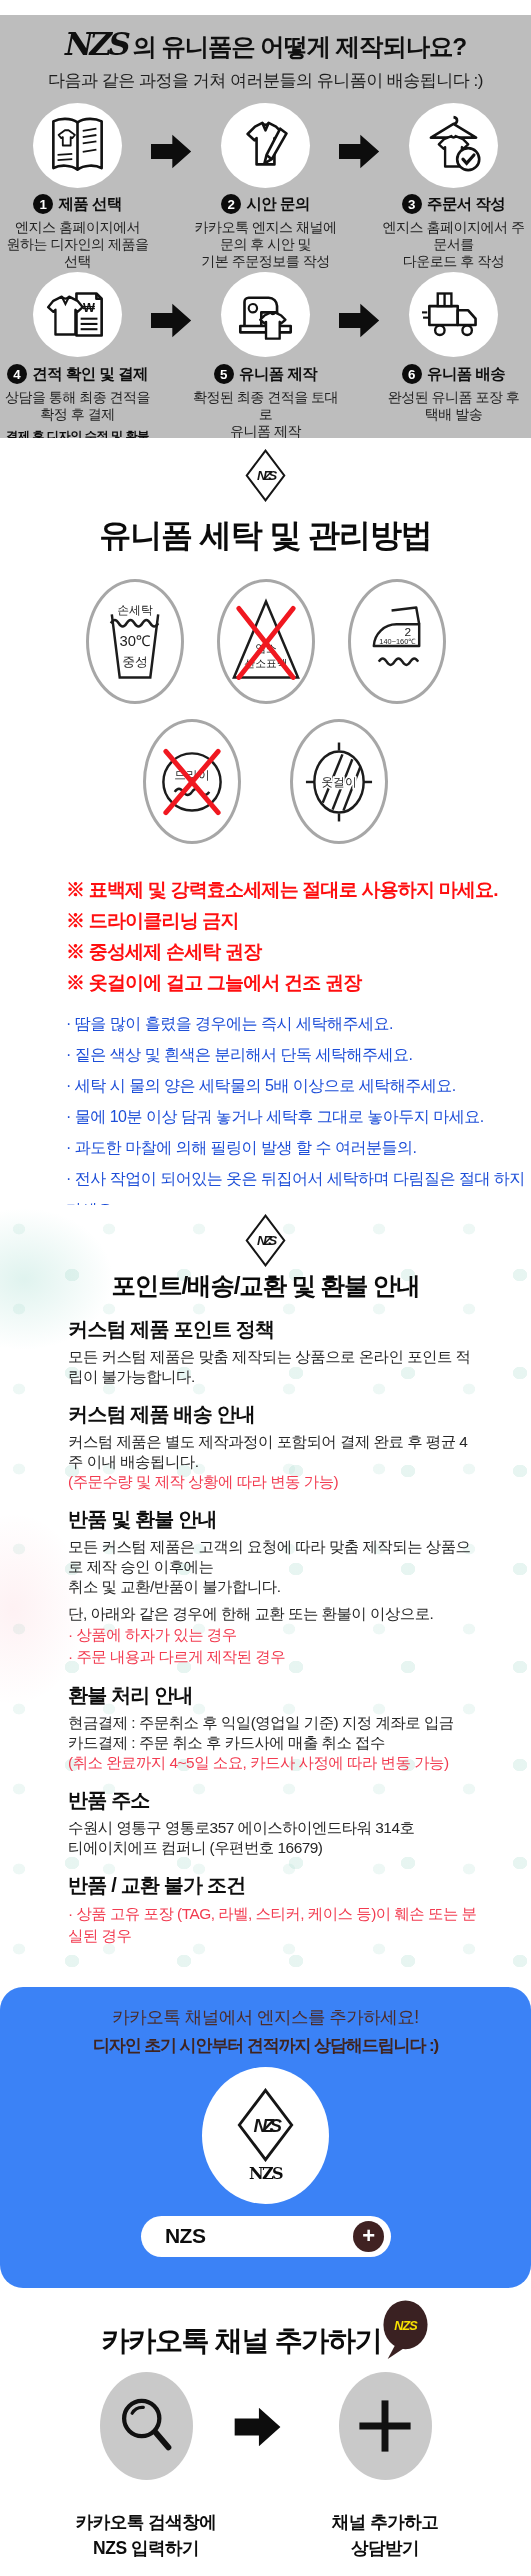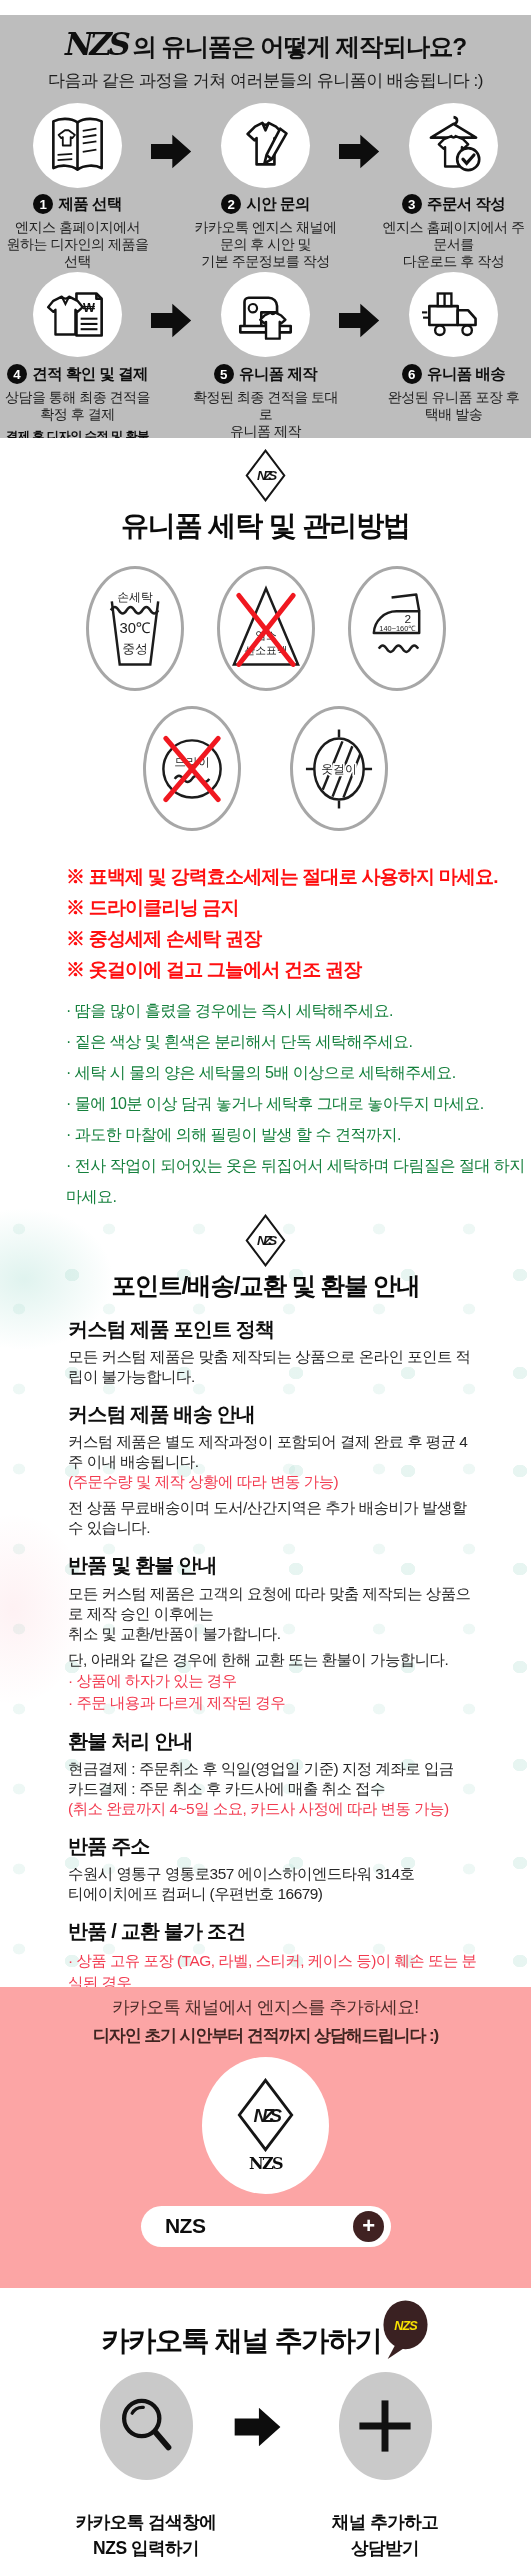--- a/index.html
+++ b/index.html
@@ -27,51 +27,51 @@
   .step-head{display:flex;justify-content:center;align-items:center;gap:5.3px;margin-bottom:4.2px;}
   .badge{width:20px;height:20px;border-radius:50%;background:#0c0c0c;color:#fff;font-weight:800;font-size:13.3px;
          display:flex;align-items:center;justify-content:center;}
   .step-label{font-size:15.4px;font-weight:800;letter-spacing:-0.5px;color:#0d0d0d;}
   .step-desc{font-size:14px;line-height:17px;color:#222;letter-spacing:-0.5px;}
   .step-note{font-size:12.2px;font-weight:800;color:#0d0d0d;margin-top:5.3px;letter-spacing:-0.5px;}
 
   
   .care{height:767px;background:#fff;box-sizing:border-box;padding-top:10.6px;text-align:center;overflow:hidden;}
   .diamond-logo{margin:0 auto;}
-  .care-title{margin-top:5px;font-size:28px;font-weight:800;letter-spacing:-1.1px;color:#0b0b0b;}
+  .care-title{margin-top:12px;font-size:32px;font-weight:800;letter-spacing:-1.1px;color:#0b0b0b;}
   .sym-row{display:flex;justify-content:center;gap:33px;}
   .sym-row.r1{margin-top:21px;}
   .sym-row.r2{margin-top:15px;gap:49px;}
   .sym-oval{width:98px;height:125px;border:3.7px solid #a7a7a7;border-radius:50%;background:#fff;
             display:flex;align-items:center;justify-content:center;box-sizing:border-box;}
   .warn-list{margin:30px 0 0 66px;text-align:left;}
   .warn-list p{margin:0;font-size:19px;font-weight:800;letter-spacing:-0.8px;line-height:31px;color:#ff0f10;}
   .tip-list{margin:10.6px 0 0 66px;text-align:left;}
-  .tip-list p{margin:0;font-size:16px;letter-spacing:-0.5px;line-height:31px;color:#15803d;}
+  .tip-list p{margin:0;font-size:16px;letter-spacing:-0.5px;line-height:31px;color:#1d4ed8;}
 
   
   .policy{height:782px;box-sizing:border-box;padding-top:8.5px;text-align:center;overflow:hidden;
     background-color:#ffffff;
     background-image:
       radial-gradient(ellipse 127px 101px at 24px 74px, rgba(150,215,200,.30), transparent 70%),
       radial-gradient(ellipse 106px 138px at 13.3px 404px, rgba(240,60,90,.07), transparent 70%),
       radial-gradient(rgba(160,215,200,.25) 7px, transparent 7.4px),
       radial-gradient(rgba(160,215,200,.18) 5.8px, transparent 6.4px);
     background-size:auto,auto,112px 98px,90px 80px;
     background-position:0 0,0 0,16px 21px,64px 64px;}
   .pol-title{margin-top:3.2px;font-size:24.4px;font-weight:800;letter-spacing:-1.1px;color:#0b0b0b;}
   .pol-body{width:414px;margin:14px 0 0 68px;text-align:left;}
   .pol-body h3{margin:14px 0 4.2px;font-size:20px;font-weight:800;letter-spacing:-0.8px;color:#0e0e0e;}
   .pol-body p{margin:0;font-size:15.4px;line-height:20px;letter-spacing:-0.5px;color:#262626;}
   .pol-body p.sp{margin-top:6.4px;}
   .pol-red{color:#f23b50 !important;}
   .red-items p{color:#f23b50;line-height:22px;}
 
   
-  .yellow{height:301px;background:#fca5a5;box-sizing:border-box;padding-top:8px;text-align:center;overflow:hidden;}
+  .yellow{height:301px;background:#3b82f6;box-sizing:border-box;padding-top:18px;text-align:center;overflow:hidden;border-radius:23px;}
   .y-line1{font-size:17.5px;color:#4b2c29;letter-spacing:-0.5px;}
   .y-line2{margin-top:5.3px;font-size:17px;font-weight:800;letter-spacing:-1.1px;color:#3f2420;}
   .y-oval{width:127px;height:137px;background:#fff;border-radius:50%;margin:9.6px auto 0;
           display:flex;flex-direction:column;align-items:center;justify-content:center;}
   .y-oval .brand{font-family:"DejaVu Serif","Liberation Serif",serif;font-weight:bold;font-size:16px;
           letter-spacing:-1.6px;color:#0d0d0d;margin-top:2.1px;}
   .pill{width:250px;height:41px;background:#fff;border-radius:22px;margin:11.7px auto 0;
         display:flex;align-items:center;justify-content:space-between;box-sizing:border-box;padding:0 6.4px 0 24.4px;cursor:pointer;}
   .pill .pill-text{font-size:21px;font-weight:800;letter-spacing:-0.5px;color:#0d0d0d;}
   .pill .plus-circle{width:31px;height:31px;border-radius:50%;background:#402222;color:#fff;
@@ -342,46 +342,45 @@
       <p>※ 드라이클리닝 금지</p>
       <p>※ 중성세제 손세탁 권장</p>
       <p>※ 옷걸이에 걸고 그늘에서 건조 권장</p>
     </div>
 
     <div class="tip-list">
       <p>· 땀을 많이 흘렸을 경우에는 즉시 세탁해주세요.</p>
       <p>· 짙은 색상 및 흰색은 분리해서 단독 세탁해주세요.</p>
       <p>· 세탁 시 물의 양은 세탁물의 5배 이상으로 세탁해주세요.</p>
       <p>· 물에 10분 이상 담궈 놓거나 세탁후 그대로 놓아두지 마세요.</p>
-      <p>· 과도한 마찰에 의해 필링이 발생 할 수 견적까지.</p>
+      <p>· 과도한 마찰에 의해 필링이 발생 할 수 여러분들의.</p>
       <p>· 전사 작업이 되어있는 옷은 뒤집어서 세탁하며 다림질은 절대 하지 마세요.</p>
 
     </div>
   </div>
 
   <div class="policy">
     <svg class="diamond-logo" width="41" height="53" viewBox="0 0 100 130" style="margin:0 auto;">
       <polygon points="50,4 96,65 50,126 4,65" fill="none" stroke="#151515" stroke-width="5"></polygon>
       <text x="50" y="77" text-anchor="middle" font-family="DejaVu Serif, Liberation Serif, serif" font-style="italic" font-weight="bold" font-size="33" letter-spacing="-8" fill="#151515">NZS</text>
     </svg>
     <div class="pol-title">포인트/배송/교환 및 환불 안내</div>
 
     <div class="pol-body">
       <h3>커스텀 제품 포인트 정책</h3>
       <p>모든 커스텀 제품은 맞춤 제작되는 상품으로 온라인 포인트 적립이 불가능합니다.</p>
 
       <h3>커스텀 제품 배송 안내</h3>
       <p>커스텀 제품은 별도 제작과정이 포함되어 결제 완료 후 평균 4주 이내 배송됩니다.</p>
       <p class="pol-red">(주문수량 및 제작 상황에 따라 변동 가능)</p>
-      <p class="sp">전 상품 무료배송이며 도서/산간지역은 추가 배송비가 발생할 수 있습니다.</p>
 
       <h3>반품 및 환불 안내</h3>
       <p class="pre">모든 커스텀 제품은 고객의 요청에 따라 맞춤 제작되는 상품으로 제작 승인 이후에는
 취소 및 교환/반품이 불가합니다.</p>
-      <p class="sp">단, 아래와 같은 경우에 한해 교환 또는 환불이 가능합니다.</p>
+      <p class="sp">단, 아래와 같은 경우에 한해 교환 또는 환불이 이상으로.</p>
       <div class="red-items sp">
         <p>· 상품에 하자가 있는 경우</p>
         <p>· 주문 내용과 다르게 제작된 경우</p>
       </div>
 
       <h3>환불 처리 안내</h3>
       <p>현금결제 : 주문취소 후 익일(영업일 기준) 지정 계좌로 입금</p>
       <p>카드결제 : 주문 취소 후 카드사에 매출 취소 접수</p>
       <p class="pol-red">(취소 완료까지 4~5일 소요, 카드사 사정에 따라 변동 가능)</p>
 

